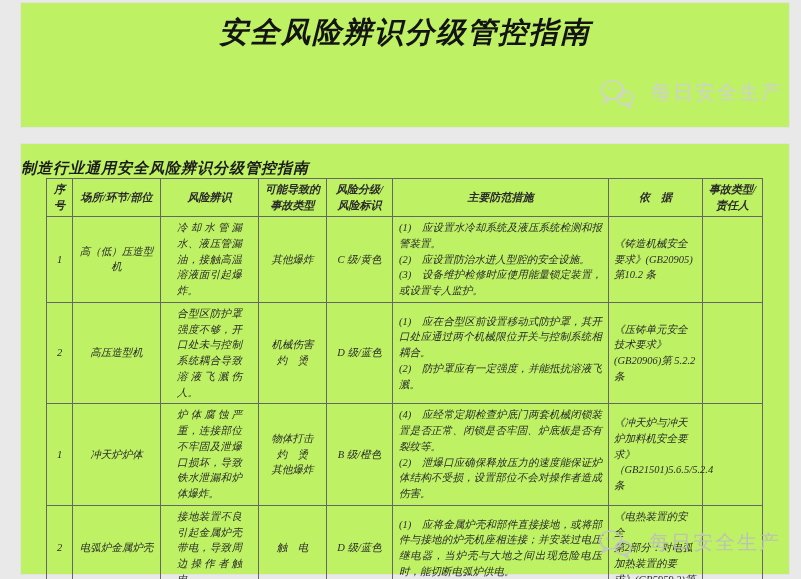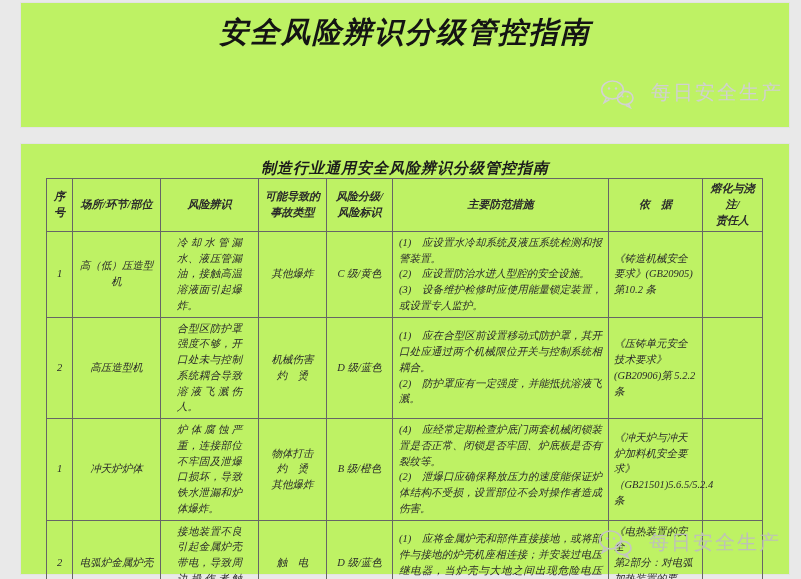--- a/index.html
+++ b/index.html
@@ -21,21 +21,21 @@
     position:absolute;display:flex;align-items:flex-start;gap:17px;
     color:#d0d0d0;font-size:20px;letter-spacing:2px;
     font-family:"Liberation Sans","DejaVu Sans",sans-serif;
     z-index:6;pointer-events:none;
   }
   #watermark-top{right:18px;top:79px;}
   #watermark-bottom{right:20px;top:529px;color:rgba(190,190,190,0.95);}
   .wm-icon{flex:0 0 auto;display:block;}
 
   .doc-title{
-    text-align:center;font-size:15px;font-weight:bold;margin:15px 0 0 0;
+    text-align:left;font-size:15px;font-weight:bold;margin:15px 0 0 0;
     letter-spacing:1px;color:#1b1b1b;
   }
   .section-heading{
     font-size:12.5px;font-weight:bold;margin:7px 0 4px 43px;color:#1b1b1b;
   }
 
   table.risk-table{
     border-collapse:collapse;table-layout:fixed;
     margin-left:25px;width:716px;
     font-size:10.5px;line-height:1.5;color:#2a2a2a;
@@ -107,21 +107,21 @@
       <th>序
 号</th>
       <th>场所/环节/部位</th>
       <th>风险辨识</th>
       <th>可能导致的
 事故类型</th>
       <th>风险分级/
 风险标识</th>
       <th>主要防范措施</th>
       <th>依　据</th>
-      <th>熔化与浇注/
+      <th>事故类型/
 责任人</th>
     </tr>
 
 
     <tr class="r-tall">
       <td class="c-no">1</td>
       <td class="c-place">高（低）压造型机</td>
       <td class="c-risk">冷却水管漏水、液压管漏油，接触高温溶液面引起爆炸。</td>
       <td class="c-accident">其他爆炸</td>
       <td class="c-level">C 级/黄色</td>

